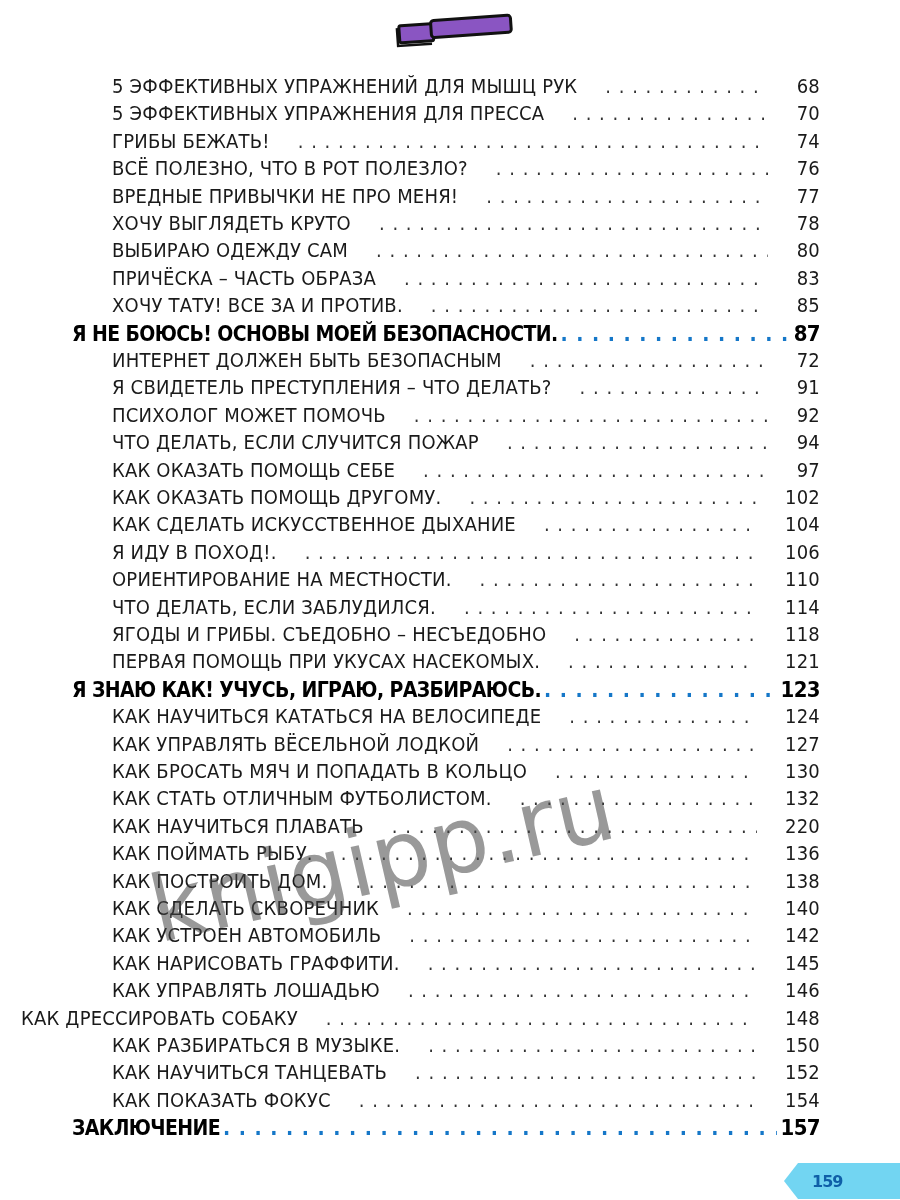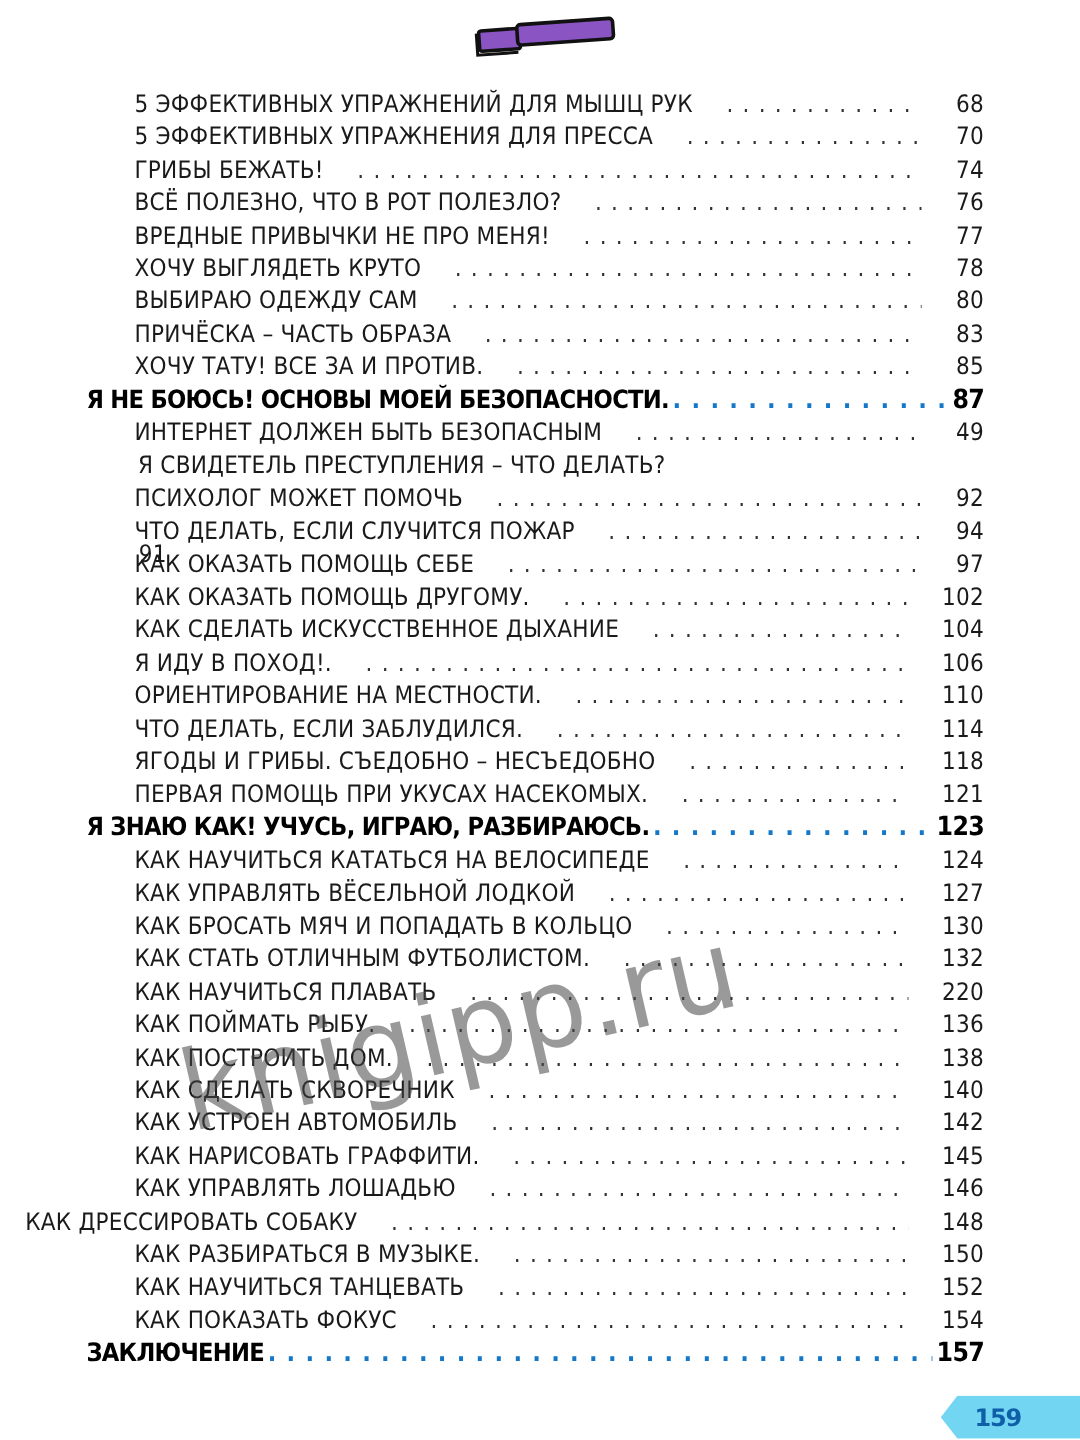--- a/index.html
+++ b/index.html
@@ -24,21 +24,21 @@
     .row.head .p { font-size: 22px; }
     .watermark {
       position: absolute; left: 140px; top: 860px; font-size: 92px; color: rgba(70,70,70,0.55);
       font-family: "DejaVu Sans", sans-serif; transform: rotate(-13deg); transform-origin: left top;
       letter-spacing: 1px; pointer-events: none;
     }
     .pagetab {
       position: absolute; left: 784px; top: 1163px; width: 116px; height: 36px;
       background: #72d5f2; clip-path: polygon(14px 0, 100% 0, 100% 100%, 14px 100%, 0 50%);
       display: flex; align-items: center; padding-left: 28px; box-sizing: border-box;
-      font-family: "DejaVu Sans", sans-serif; font-weight: bold; font-size: 20px; color: #0f5fa8; letter-spacing: -1px;
+      font-family: "DejaVu Sans", sans-serif; font-weight: bold; font-size: 16px; color: #0f5fa8; letter-spacing: -1px;
     }
   </style>
 </head>
 <body>
 
 <svg class="marker" viewBox="0 0 124 40">
   <g transform="rotate(-4 62 20)">
     <path d="M4 16 L4 34 L38 34" fill="none" stroke="#111" stroke-width="2.5"></path>
     <rect x="6" y="14" width="34" height="17" rx="2" fill="#8a55c2" stroke="#111" stroke-width="3"></rect>
     <rect x="38" y="11" width="80" height="17" rx="3" fill="#8a55c2" stroke="#111" stroke-width="3"></rect>
@@ -92,23 +92,23 @@
       <span class="p">85</span>
     </div>
     <div class="row head" style="top: 246.6px;">
       <span class="t">Я НЕ БОЮСЬ! ОСНОВЫ МОЕЙ БЕЗОПАСНОСТИ.</span>
       <span class="dots"></span>
       <span class="p">87</span>
     </div>
     <div class="row sub" style="top: 274px;">
       <span class="t">ИНТЕРНЕТ ДОЛЖЕН БЫТЬ БЕЗОПАСНЫМ</span>
       <span class="dots"></span>
-      <span class="p">49</span>
-    </div>
-    <div class="row sub" style="top: 301.4px; flex-direction: column;">
+      <span class="p">72</span>
+    </div>
+    <div class="row sub" style="top: 301.4px;">
       <span class="t">Я СВИДЕТЕЛЬ ПРЕСТУПЛЕНИЯ – ЧТО ДЕЛАТЬ?</span>
       <span class="dots"></span>
       <span class="p">91</span>
     </div>
     <div class="row sub" style="top: 328.8px;">
       <span class="t">ПСИХОЛОГ МОЖЕТ ПОМОЧЬ</span>
       <span class="dots"></span>
       <span class="p">92</span>
     </div>
     <div class="row sub" style="top: 356.2px;">

